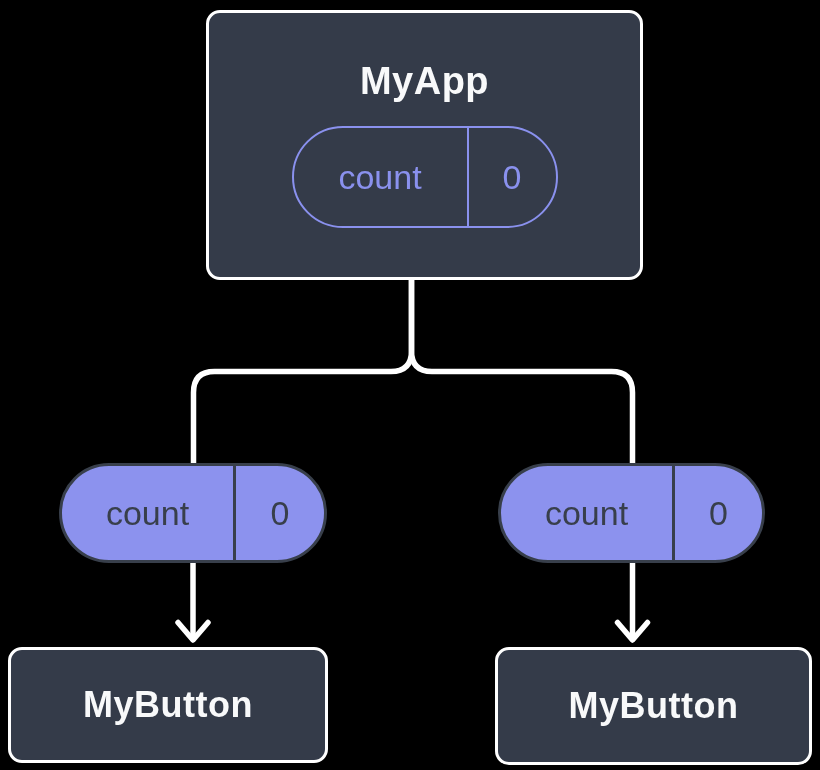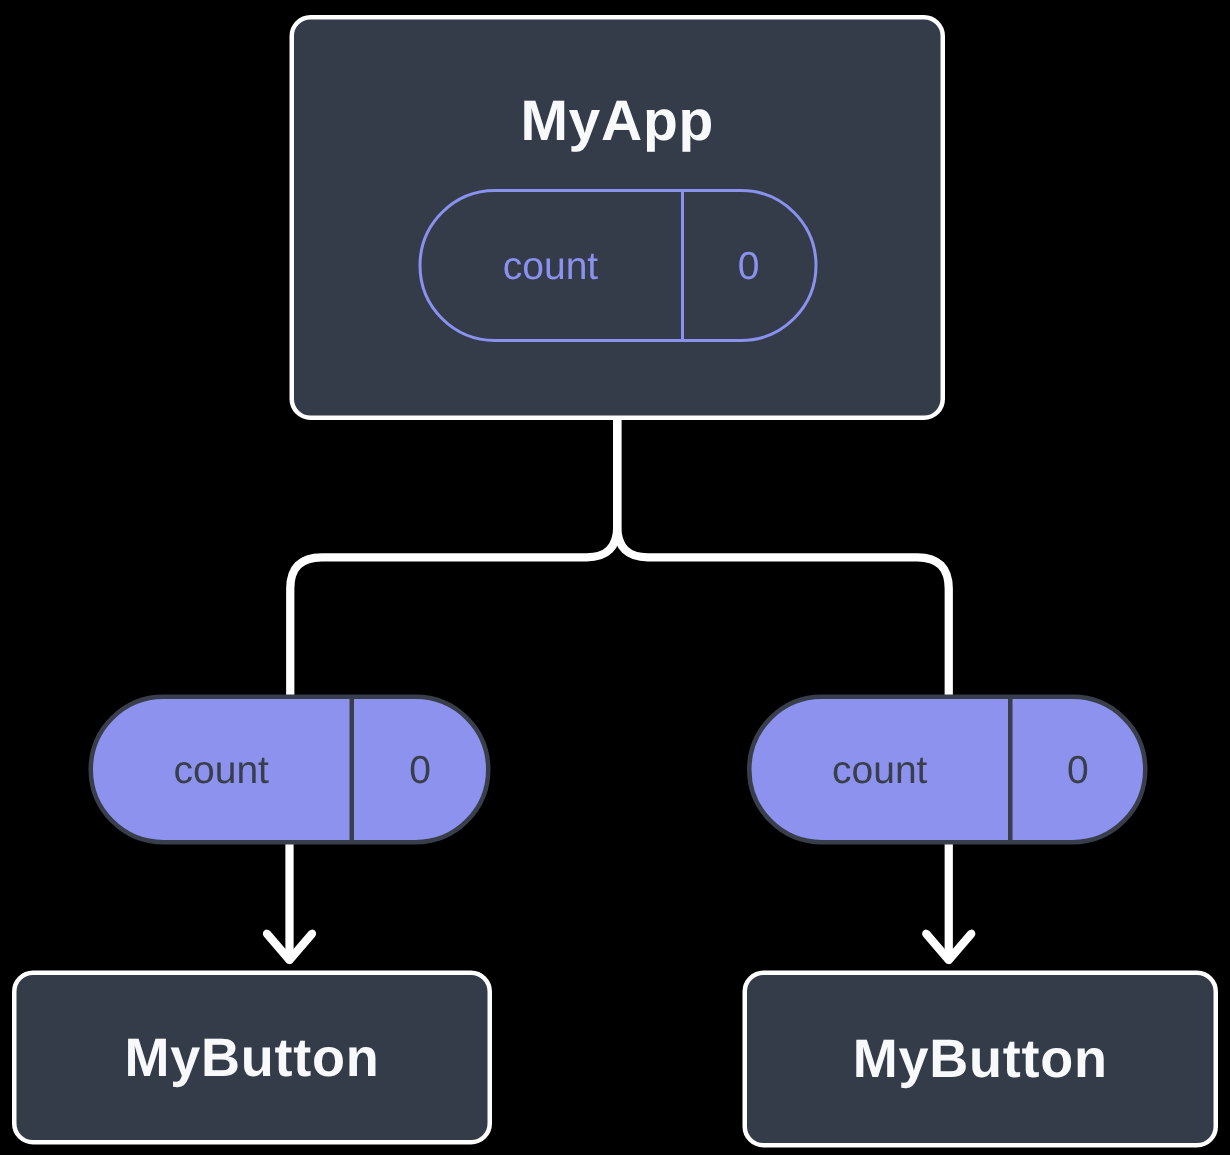--- a/index.html
+++ b/index.html
@@ -40,21 +40,21 @@
     box-sizing: border-box;
     background: var(--box-fill, #343b49);
     border: 3px solid var(--box-border, #ffffff);
     border-radius: 14px;
     display: flex;
     flex-direction: column;
     align-items: center;
     justify-content: center;
   }
   .app-box {
-    left: 193px;
+    left: 206px;
     top: 10px;
     width: 437px;
     height: 270px;
     gap: 26px;
   }
   .btn-box-left {
     left: 8px;
     top: 647px;
     width: 320px;
     height: 116px;
@@ -76,21 +76,21 @@
   .pill {
     box-sizing: border-box;
     display: flex;
     align-items: stretch;
     border-radius: 999px;
   }
   .seg {
     display: flex;
     align-items: center;
     justify-content: center;
-    font-size: 26px;
+    font-size: 34px;
     line-height: 1;
   }
   .outline-pill {
     width: 266px;
     height: 102px;
     border: 2.5px solid var(--accent-purple, #8a91ee);
     color: var(--accent-purple, #8a91ee);
     background: transparent;
   }
   .outline-pill .seg-name { width: 173px; }

